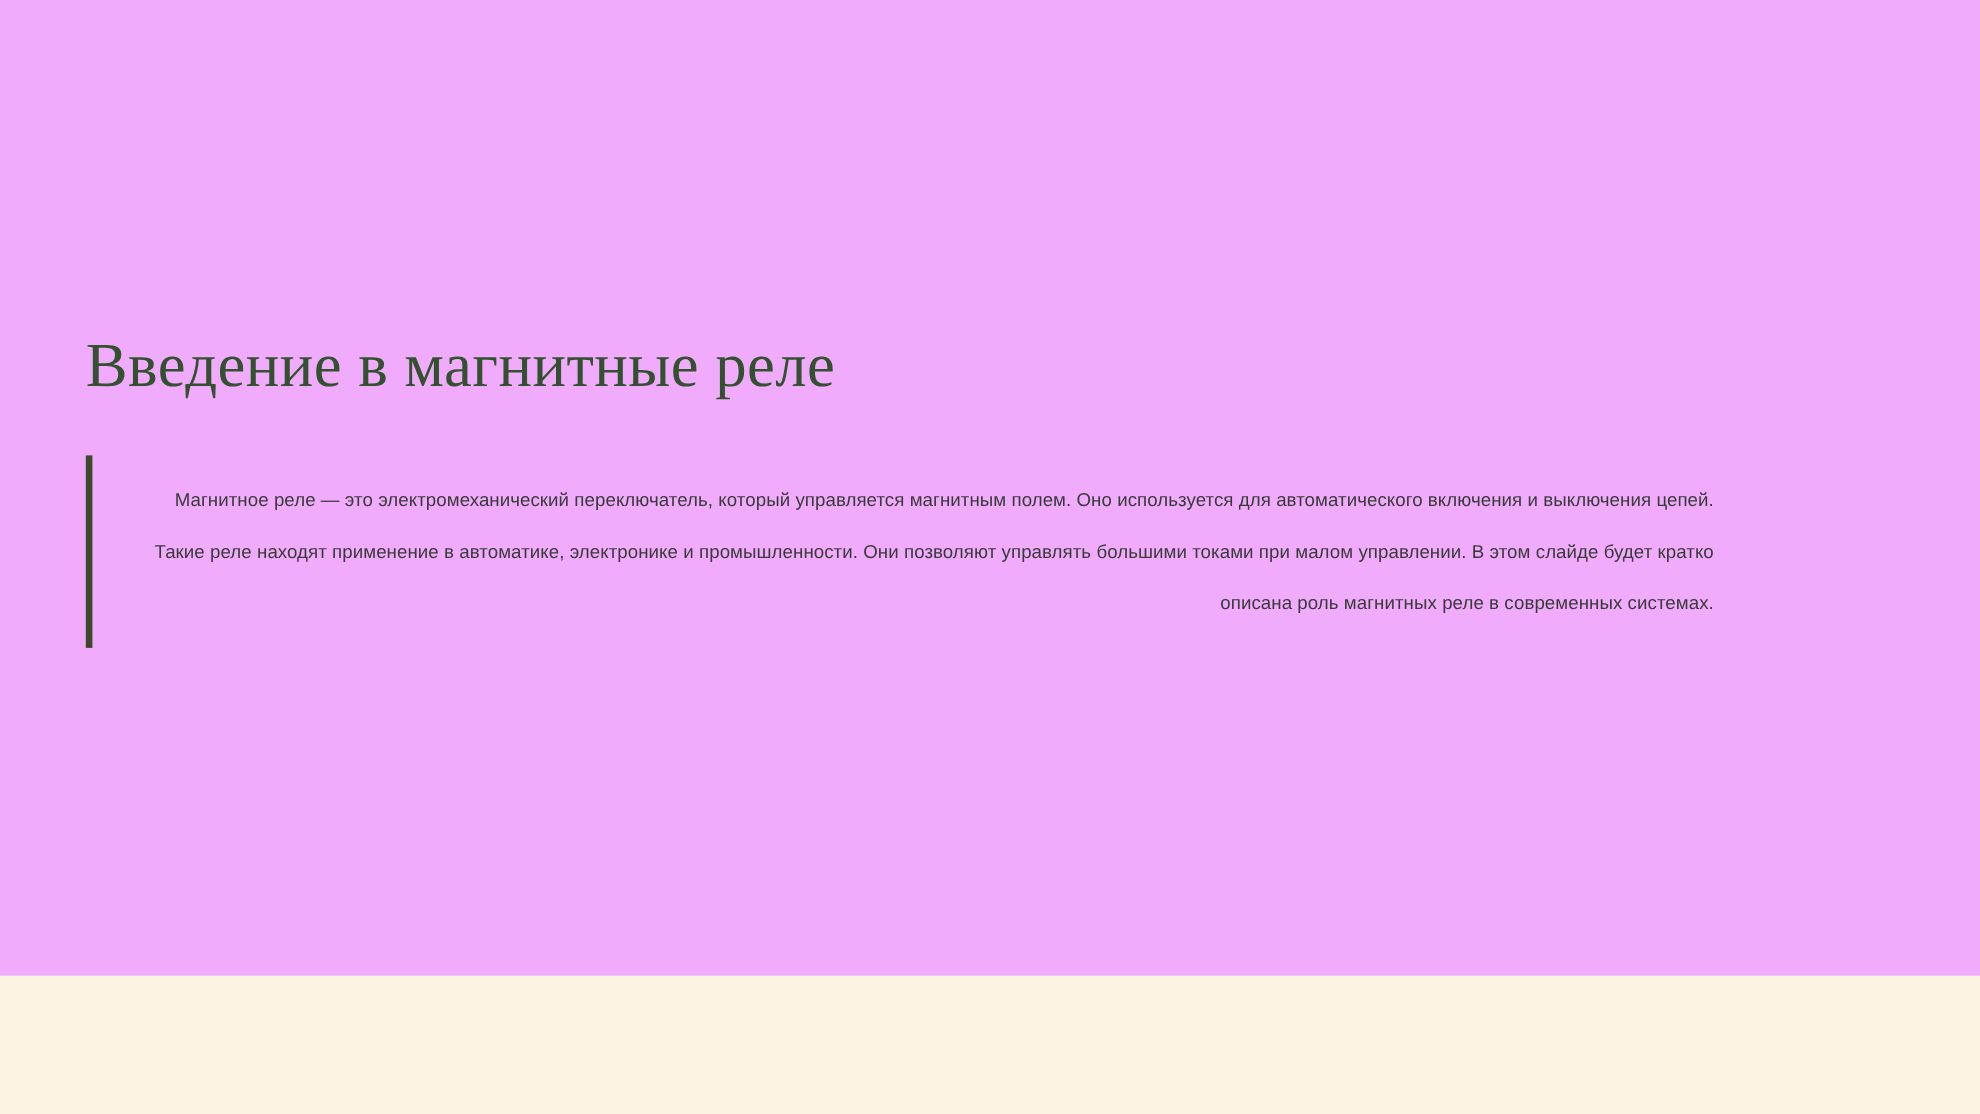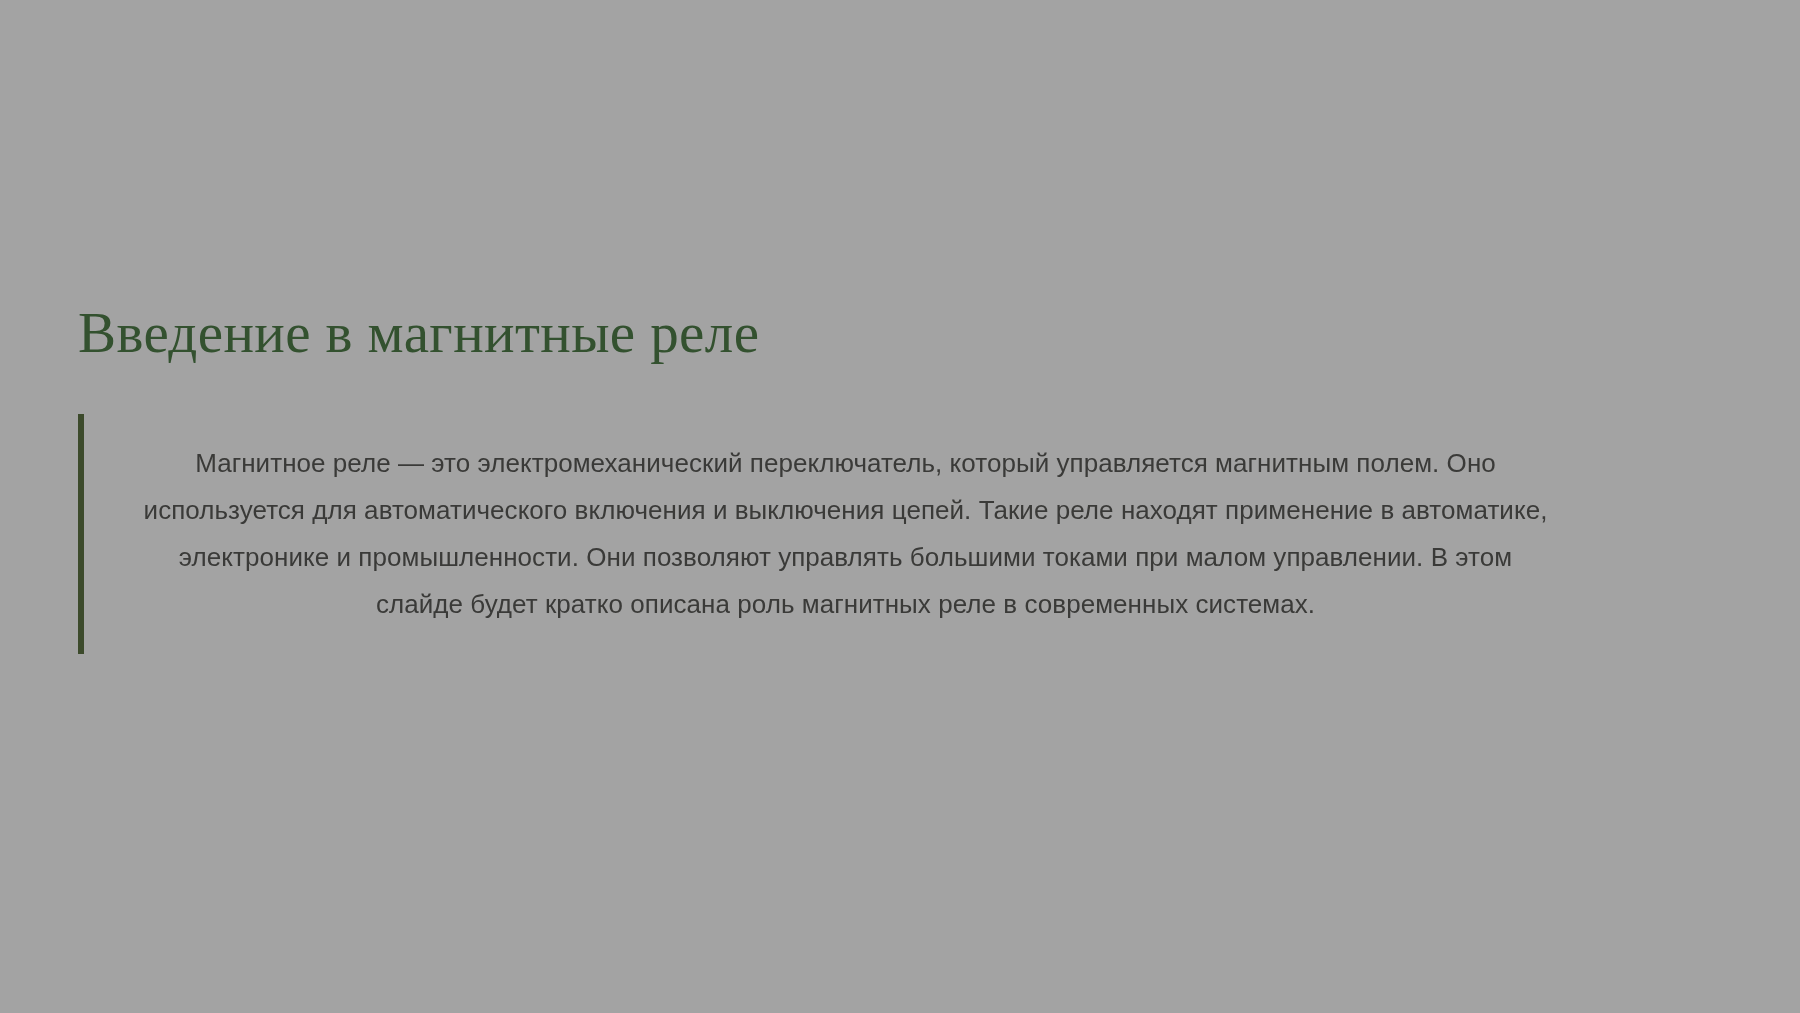--- a/index.html
+++ b/index.html
@@ -10,22 +10,22 @@
     width: 1800px;
     height: 1013px;
     overflow: hidden;
     background: #fdf3e3;
     font-family: "Liberation Sans", sans-serif;
   }
 
   .slide {
     position: relative;
     width: 1800px;
-    height: 1013px;
-    background: #a3a3a3;
+    height: 887px;
+    background: #f0abfc;
     box-sizing: border-box;
   }
 
   .slide-body {
     position: absolute;
     left: 78px;
     top: 300px;
     width: 1480px;
   }
 
@@ -50,25 +50,25 @@
     flex: 0 0 auto;
     width: 6px;
     background: #3c4a2b;
     border-radius: 0;
   }
 
   .body-text {
     flex: 1 1 auto;
     margin-left: 49px;
     font-family: "Liberation Sans", sans-serif;
-    font-size: 26px;
+    font-size: 17px;
     line-height: 47px;
     color: #3a3a38;
     font-weight: 400;
-    text-align: center;
+    text-align: right;
     letter-spacing: 0.05px;
   }
 </style>
 </head>
 <body>
 
 <div class="slide">
   <div class="slide-body">
 
     <h1 class="slide-title">Введение в магнитные реле</h1>

